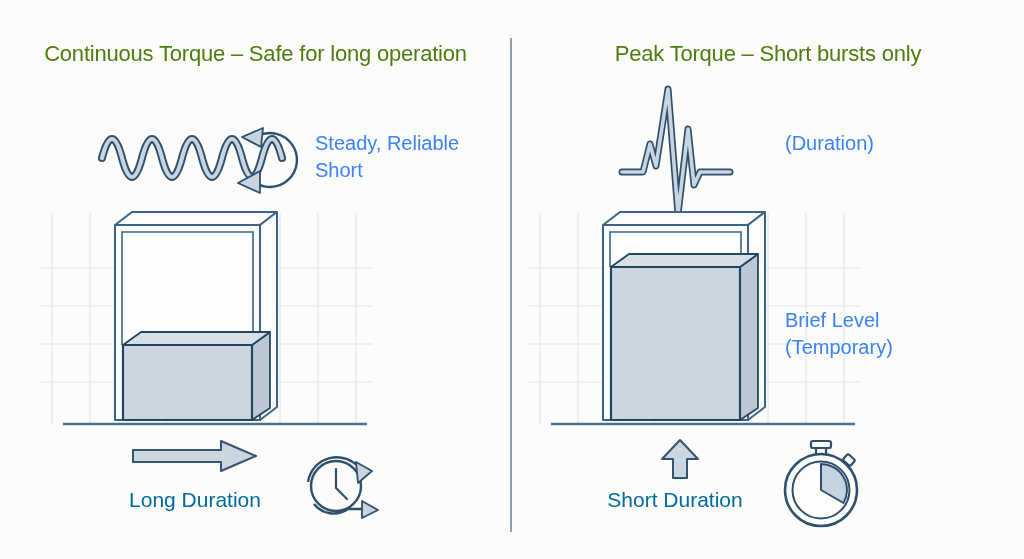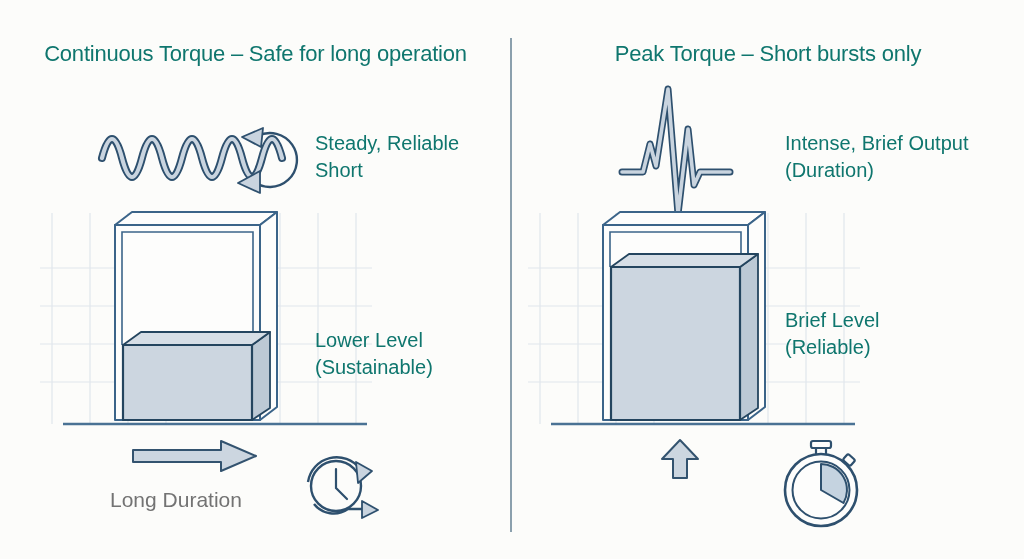--- a/index.html
+++ b/index.html
@@ -5,27 +5,27 @@
   html,body{margin:0;padding:0;}
   body{
     width:1024px;height:559px;position:relative;overflow:hidden;
     background:#fcfcfa;
     font-family:"Liberation Sans","DejaVu Sans",sans-serif;
     color:#1b1b1b;
   }
   .abs{position:absolute;}
   .panel-title{
     top:41px;font-size:22px;font-weight:500;letter-spacing:-0.2px;
-    text-align:center;color:#0f766e;
+    text-align:center;color:#4d7c0f;
   }
   .side-label{
-    font-size:20px;line-height:27px;font-weight:400;color:#0f766e;
+    font-size:20px;line-height:27px;font-weight:400;color:#3b82f6;
   }
   .duration-label{
-    font-size:21px;font-weight:400;text-align:left;color:#737373;width:170px;
+    font-size:21px;font-weight:400;text-align:center;color:#0369a1;width:170px;
   }
   #divider{
     left:510px;top:38px;width:2px;height:494px;background:#8ba0ad;
   }
   svg{display:block;}
 </style>
 </head>
 <body>
 
 <div id="divider" class="abs"></div>
@@ -68,24 +68,20 @@
     </g>
     <path d="M82,140 L82,27 L213,27 L213,140" fill="none" stroke="#3b6489" stroke-width="1.6"></path>
     <g stroke="#24455f" stroke-linejoin="round">
       <polygon points="212,140 230,127 230,203 212,215" fill="#bcc9d5" stroke-width="1.8"></polygon>
       <polygon points="83,140 212,140 230,127 101,127" fill="#d6dee6" stroke-width="1.8"></polygon>
       <rect x="83" y="140" width="129" height="75" fill="#ccd6e0" stroke-width="2.2"></rect>
     </g>
     <line x1="23" y1="219" x2="327" y2="219" stroke="#4a7294" stroke-width="2.3"></line>
   </svg>
 
-  <div class="abs side-label" style="left:315px;top:327px;">
-    <div>Lower Level</div>
-    <div>(Sustainable)</div>
-  </div>
 
   <svg class="abs" style="left:126px;top:437px;" width="138" height="38" viewBox="0 0 138 38">
     <polygon points="7,13 95,13 95,4 130,19 95,34 95,25 7,25" fill="#ccd6e0" stroke="#33536f" stroke-width="2" stroke-linejoin="round"></polygon>
   </svg>
 
   <div class="abs duration-label" style="left:110px;top:488px;">Long Duration</div>
 
   <svg class="abs" style="left:300px;top:452px;" width="84" height="80" viewBox="0 0 84 80">
     <circle cx="36" cy="34" r="25" fill="none" stroke="#2e506e" stroke-width="2.4"></circle>
     <path d="M36,17 L36,36 L47,47" fill="none" stroke="#2e506e" stroke-width="2.2" stroke-linecap="round"></path>
@@ -100,21 +96,20 @@
 <div class="abs" style="left:512px;top:0;width:578px;height:559px;">
 
   <div class="abs panel-title" style="left:0;width:512px;">Peak Torque – Short bursts only</div>
 
   <svg class="abs" style="left:98px;top:82px;" width="180" height="140" viewBox="0 0 180 140">
     <path d="M12,90 L33,90 L40,62 L46,84 L58,7 L68,132 L78,47 L84,103 L90,90 L120,90" fill="none" stroke="#2e506e" stroke-width="7" stroke-linecap="round" stroke-linejoin="round"></path>
     <path d="M12,90 L33,90 L40,62 L46,84 L58,7 L68,132 L78,47 L84,103 L90,90 L120,90" fill="none" stroke="#c9d4df" stroke-width="3.6" stroke-linecap="round" stroke-linejoin="round"></path>
   </svg>
 
   <div class="abs side-label" style="left:273px;top:130px;">
-    <div>Intense, Brief Output</div>
     <div>(Duration)</div>
   </div>
 
   <svg class="abs" style="left:16px;top:205px;" width="345" height="225" viewBox="0 0 345 225">
     <g stroke="#d7e0e7" stroke-width="1.2" opacity="0.75">
       <line x1="12" y1="8" x2="12" y2="219"></line>
         <line x1="50" y1="8" x2="50" y2="219"></line>
       <line x1="88" y1="8" x2="88" y2="219"></line>
         <line x1="126" y1="8" x2="126" y2="219"></line>
       <line x1="240" y1="8" x2="240" y2="219"></line>
@@ -134,27 +129,28 @@
     <g stroke="#24455f" stroke-linejoin="round">
       <polygon points="212,62 230,49 230,203 212,215" fill="#bcc9d5" stroke-width="1.8"></polygon>
       <polygon points="83,62 212,62 230,49 101,49" fill="#d6dee6" stroke-width="1.8"></polygon>
       <rect x="83" y="62" width="129" height="153" fill="#ccd6e0" stroke-width="2.2"></rect>
     </g>
     <line x1="23" y1="219" x2="327" y2="219" stroke="#4a7294" stroke-width="2.3"></line>
   </svg>
 
   <div class="abs side-label" style="left:273px;top:307px;">
     <div>Brief Level</div>
-    <div>(Reliable)</div>
+    <div>(Temporary)</div>
   </div>
 
   <svg class="abs" style="left:142px;top:436px;" width="52" height="46" viewBox="0 0 52 46">
     <polygon points="26,4 44,23 33,23 33,42 19,42 19,23 8,23" fill="#ccd6e0" stroke="#33536f" stroke-width="2" stroke-linejoin="round"></polygon>
   </svg>
 
+  <div class="abs duration-label" style="left:78px;top:488px;">Short Duration</div>
 
   <svg class="abs" style="left:268px;top:438px;" width="88" height="92" viewBox="0 0 88 92">
     <g fill="#fdfdfc" stroke="#2e506e" stroke-width="2.2" stroke-linejoin="round">
       <rect x="36" y="9" width="10" height="9"></rect>
       <rect x="31" y="3" width="20" height="7" rx="2"></rect>
       <rect x="64" y="18" width="10" height="8" rx="2" transform="rotate(42 69 22)"></rect>
     </g>
     <circle cx="41" cy="52" r="36" fill="#fdfdfc" stroke="#2e506e" stroke-width="2.6"></circle>
     <circle cx="41" cy="52" r="28.5" fill="none" stroke="#2e506e" stroke-width="2"></circle>
     <path d="M41,52 L41,26 A26,26 0 0 1 63.5,65 Z" fill="#c5d3e0" stroke="#2e506e" stroke-width="2" stroke-linejoin="round"></path>

